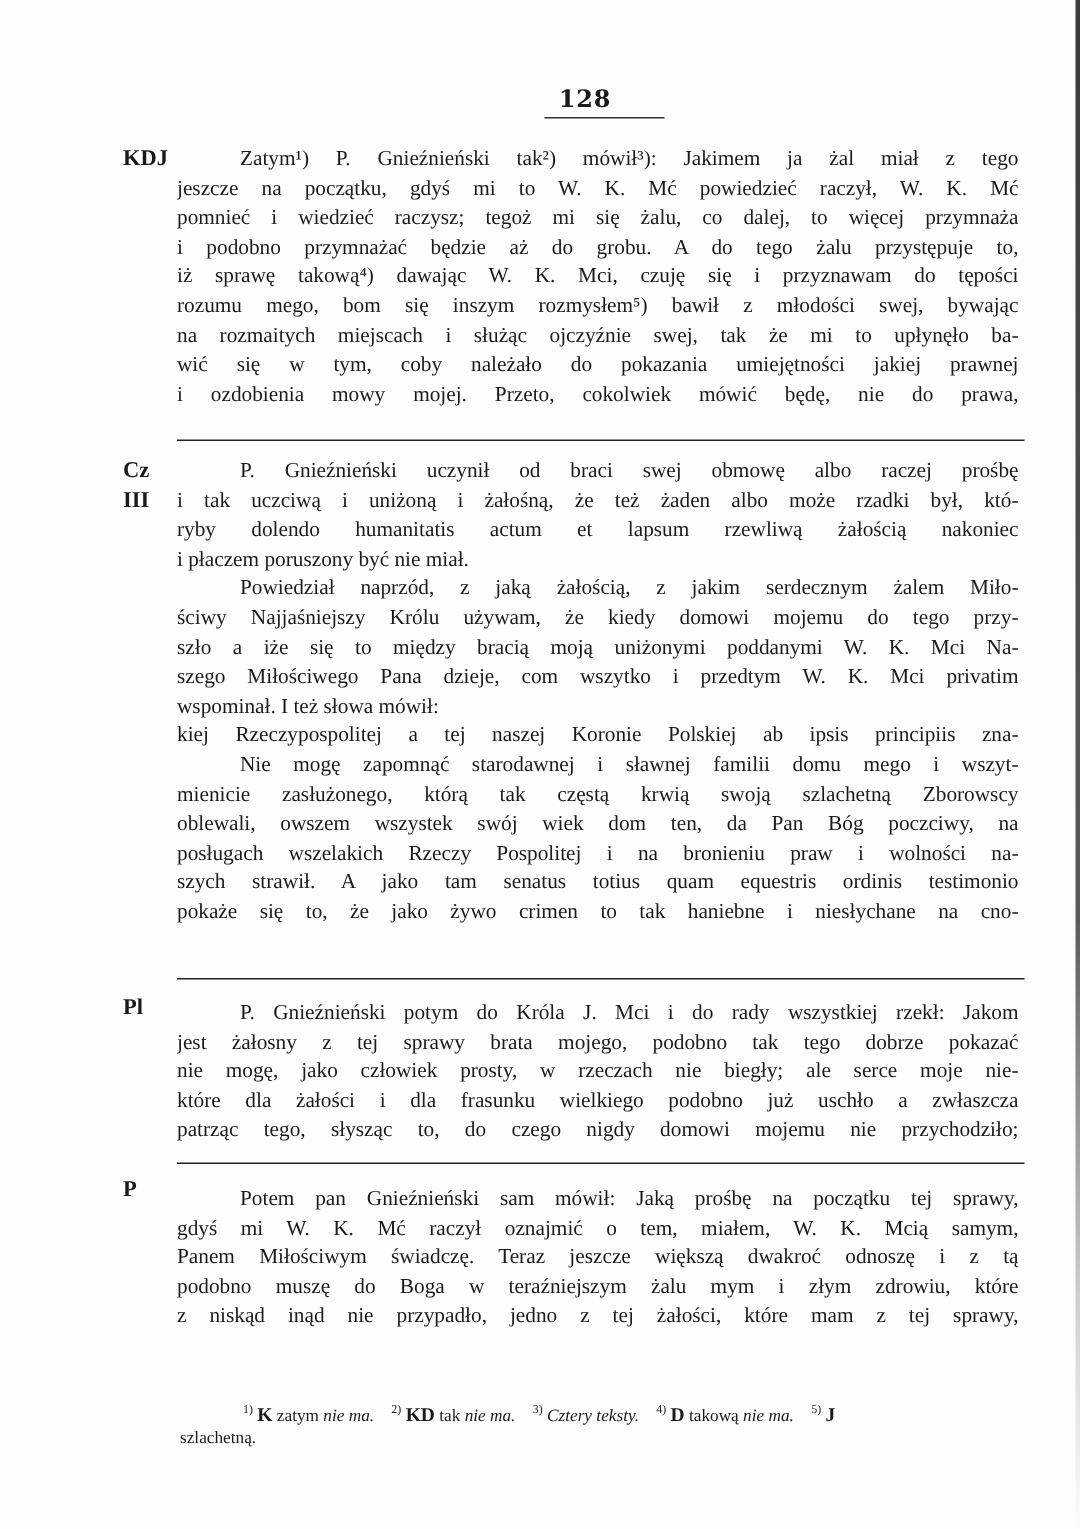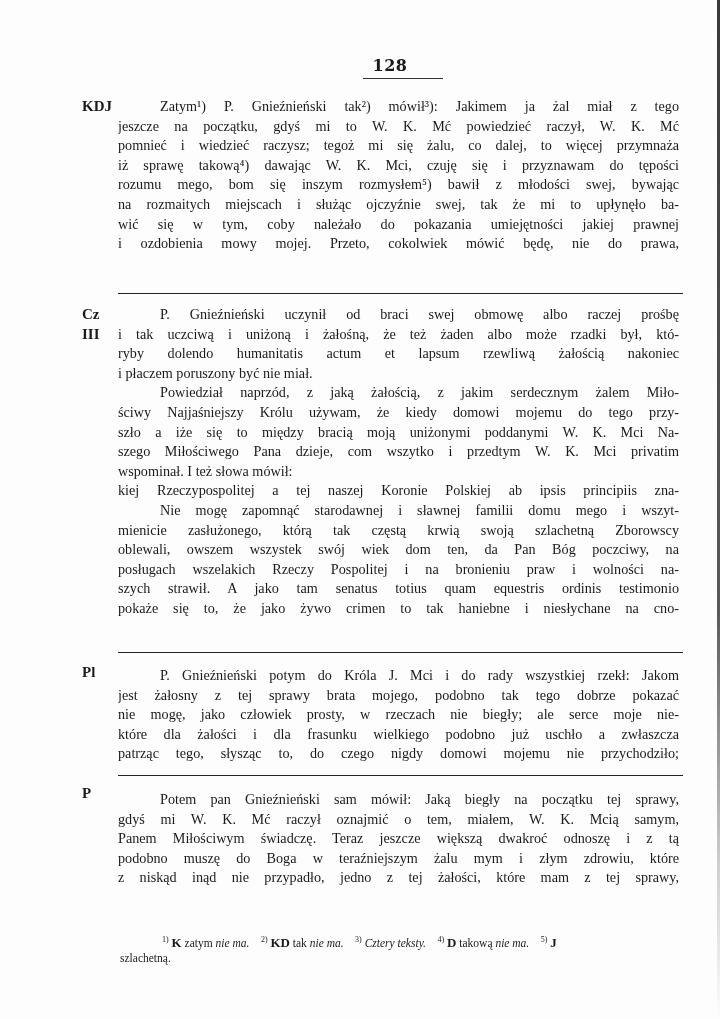--- a/index.html
+++ b/index.html
@@ -48,20 +48,21 @@
 
 <div class="page-number">128</div>
 <div class="page-number-rule"></div>
 
 <div>
   <div class="siglum" style="top:97px;">KDJ</div>
   <div class="text" style="top:97px;">
     <span class="line ind">Zatym¹) P. Gnieźnieński tak²) mówił³): Jakimem ja żal miał z tego</span>
     <span class="line">jeszcze na początku, gdyś mi to W. K. Mć powiedzieć raczył, W. K. Mć</span>
     <span class="line">pomnieć i wiedzieć raczysz; tegoż mi się żalu, co dalej, to więcej przymnaża</span>
+    <span class="line">i podobno przymnażać będzie aż do grobu. A do tego żalu przystępuje to,</span>
     <span class="line">iż sprawę takową⁴) dawając W. K. Mci, czuję się i przyznawam do tępości</span>
     <span class="line">rozumu mego, bom się inszym rozmysłem⁵) bawił z młodości swej, bywając</span>
     <span class="line">na rozmaitych miejscach i służąc ojczyźnie swej, tak że mi to upłynęło ba-</span>
     <span class="line">wić się w tym, coby należało do pokazania umiejętności jakiej prawnej</span>
     <span class="line">i ozdobienia mowy mojej. Przeto, cokolwiek mówić będę, nie do prawa,</span>
   </div>
 </div>
 <div class="rule" style="top:293px;"></div>
 
 <div>
@@ -96,21 +97,21 @@
     <span class="line">nie mogę, jako człowiek prosty, w rzeczach nie biegły; ale serce moje nie-</span>
     <span class="line">które dla żałości i dla frasunku wielkiego podobno już uschło a zwłaszcza</span>
     <span class="line">patrząc tego, słysząc to, do czego nigdy domowi mojemu nie przychodziło;</span>
   </div>
 </div>
 <div class="rule" style="top:775px;"></div>
 
 <div>
   <div class="siglum" style="top:784px;">P</div>
   <div class="text" style="top:790px;">
-    <span class="line ind">Potem pan Gnieźnieński sam mówił: Jaką biegły na początku tej sprawy,</span>
+    <span class="line ind">Potem pan Gnieźnieński sam mówił: Jaką prośbę na początku tej sprawy,</span>
     <span class="line">gdyś mi W. K. Mć raczył oznajmić o tem, miałem, W. K. Mcią samym,</span>
     <span class="line">Panem Miłościwym świadczę. Teraz jeszcze większą dwakroć odnoszę i z tą</span>
     <span class="line">podobno muszę do Boga w teraźniejszym żalu mym i złym zdrowiu, które</span>
     <span class="line">z niskąd inąd nie przypadło, jedno z tej żałości, które mam z tej sprawy,</span>
   </div>
 </div>
 
 <div class="footnotes">
   <span class="fn-line fn-ind">
     <span><span class="fn-num">1)</span> <span class="fn-siglum">K</span> <span>zatym</span> <span class="fn-note">nie ma.</span></span>&nbsp;&nbsp;&nbsp;

